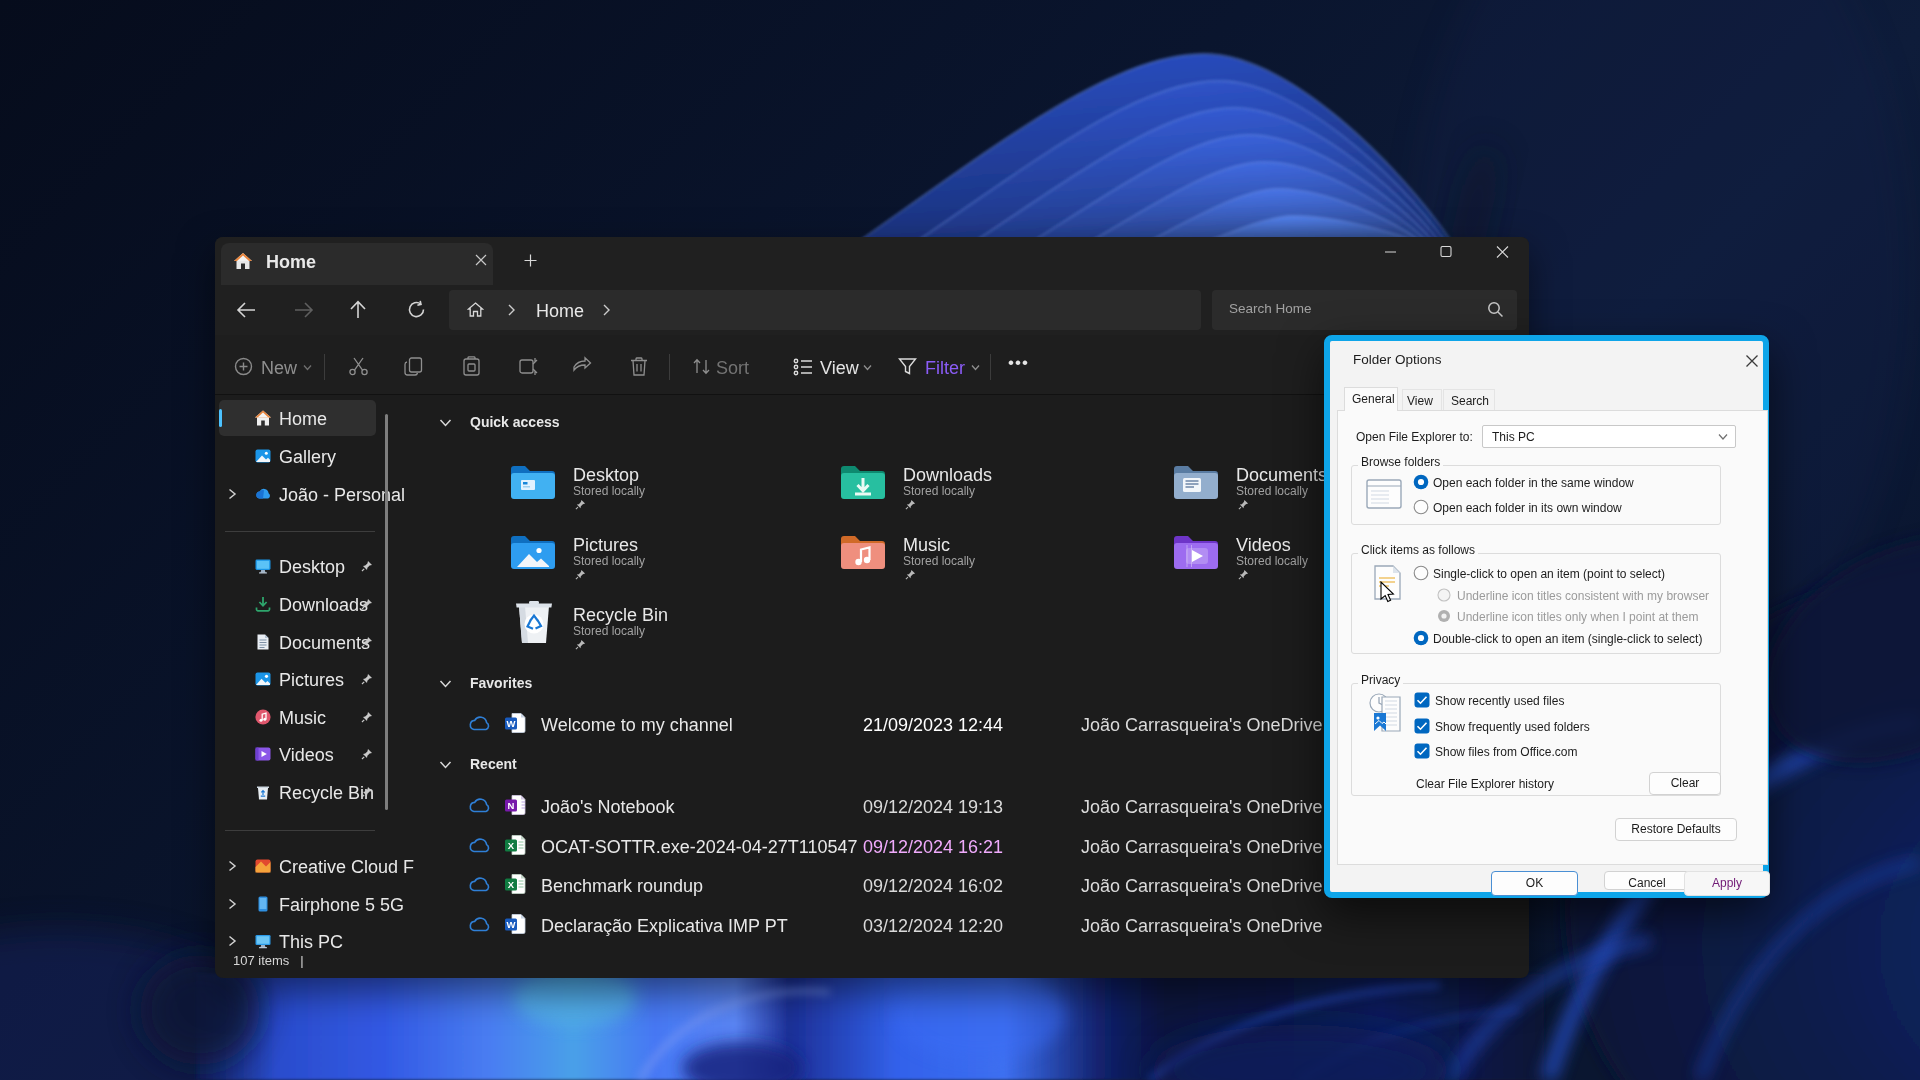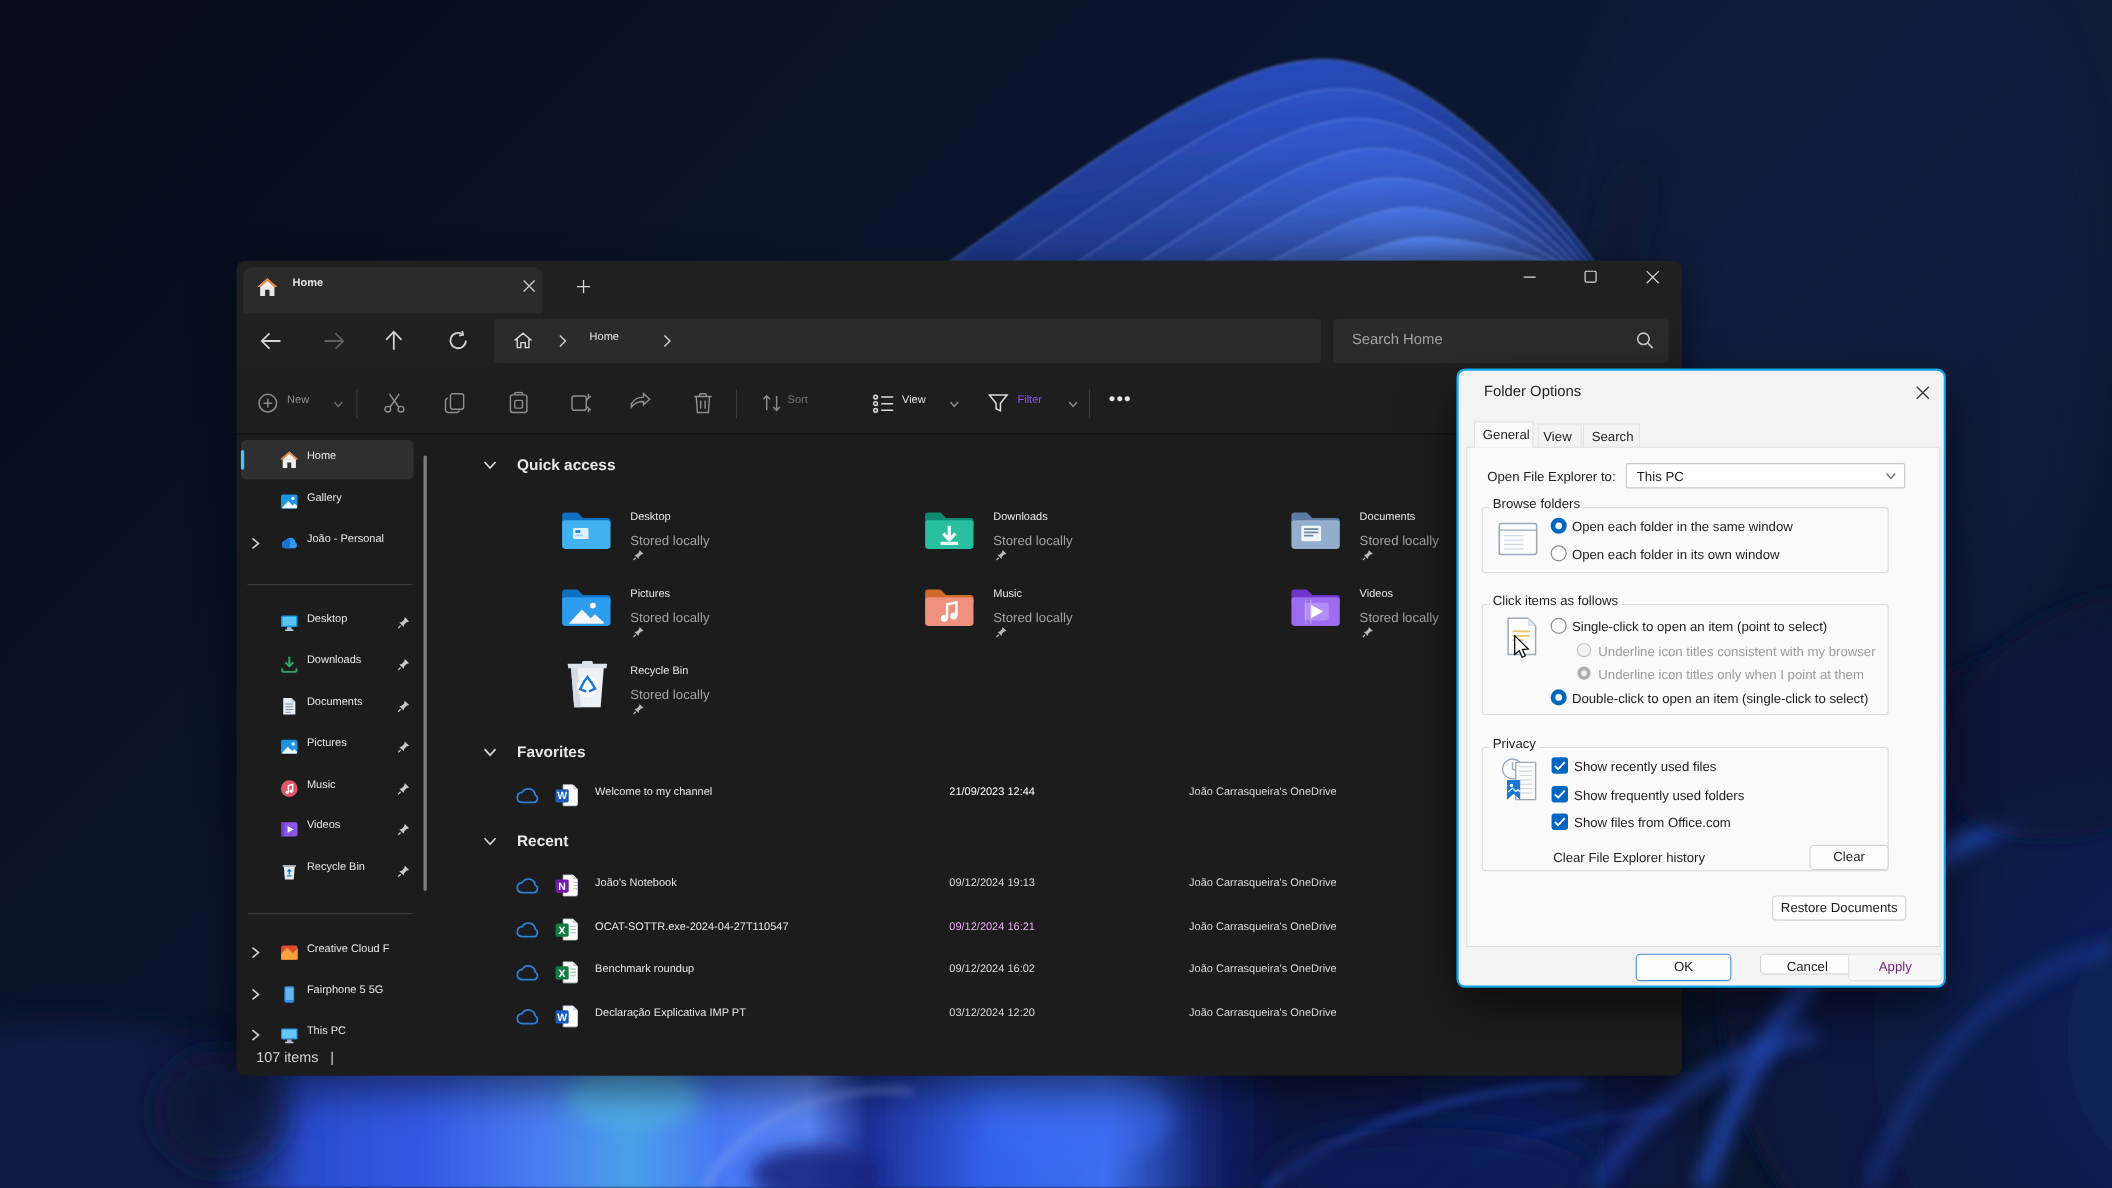--- a/index.html
+++ b/index.html
@@ -1,21 +1,21 @@
 <!DOCTYPE html>
 <html><head><meta charset="utf-8">
 <style>
 *{margin:0;padding:0;box-sizing:border-box}
 html,body{width:1920px;height:1080px;overflow:hidden;background:#0a1328;font-family:"Liberation Sans",sans-serif}
 .abs{position:absolute}
 #wall{position:absolute;left:0;top:0}
 #win{position:absolute;left:215px;top:237px;width:1314px;height:741px;background:#1c1c1c;border-radius:8px;box-shadow:0 14px 36px rgba(0,0,0,.5);overflow:hidden}
-.txt{position:absolute;white-space:nowrap;color:#e8e8e8;font-size:10px}
+.txt{position:absolute;white-space:nowrap;color:#e8e8e8;font-size:18px}
 .dim{color:#a2a2a2}
-#dlg{position:absolute;left:1324px;top:335px;width:445px;height:563px;background:#f3f3f3;border:2px solid #0ea5e9;border-radius:8px;box-shadow:0 16px 44px rgba(0,0,0,.6)}
+#dlg{position:absolute;left:1324px;top:335px;width:445px;height:563px;background:#f3f3f3;border:6px solid #0ea5e9;border-radius:8px;box-shadow:0 16px 44px rgba(0,0,0,.6)}
 .d12{position:absolute;white-space:nowrap;color:#1c1c1c;font-size:12px}
 .gbox{position:absolute;border:1px solid #dcdcdc;border-radius:3px}
 .gcap{position:absolute;background:#fafafa;padding:0 3px;color:#1c1c1c;font-size:12px;white-space:nowrap}
 .btn{position:absolute;background:#fdfdfd;border:1px solid #d2d2d2;border-radius:4px;color:#1c1c1c;font-size:12px;text-align:center}
 </style></head><body>
 
 <svg id="wall" width="1920" height="1080" viewBox="0 0 1920 1080">
 <defs>
 <linearGradient id="bg" x1="0" y1="0" x2="1" y2="0.55">
  <stop offset="0" stop-color="#060c1c"></stop>
@@ -609,16 +609,16 @@
       <path d="M3.5 8.2 L6.5 11.2 L12.5 4.8" stroke="#fff" stroke-width="1.6" fill="none"></path>
     </svg>
     <div class="d12" style="left:105px;top:379px">Show frequently used folders</div>
     <svg class="abs" style="left:84px;top:402px" width="16" height="16" viewBox="0 0 16 16">
       <rect x="0.5" y="0.5" width="15" height="15" rx="3" fill="#0067c0"></rect>
       <path d="M3.5 8.2 L6.5 11.2 L12.5 4.8" stroke="#fff" stroke-width="1.6" fill="none"></path>
     </svg>
     <div class="d12" style="left:105px;top:404px">Show files from Office.com</div>
     <div class="d12" style="left:86px;top:436px">Clear File Explorer history</div>
     <div class="btn" style="left:319px;top:431px;width:72px;height:23px;line-height:21px">Clear</div>
-    <div class="btn" style="left:285px;top:477px;width:122px;height:23px;line-height:21px">Restore Documents</div>
+    <div class="btn" style="left:285px;top:477px;width:122px;height:23px;line-height:21px">Restore Defaults</div>
     <div class="btn" style="left:161px;top:530px;width:87px;height:25px;line-height:23px;border:1.5px solid #4a8fd4">OK</div>
     <div class="btn" style="left:274px;top:530px;width:86px;height:19px;line-height:23px">Cancel</div>
     <div class="btn" style="left:354px;top:530px;width:86px;height:25px;line-height:23px;color:#701a75;background:#f7f7f7;border-color:#e2e2e2">Apply</div>
   </div>
 </body></html>

